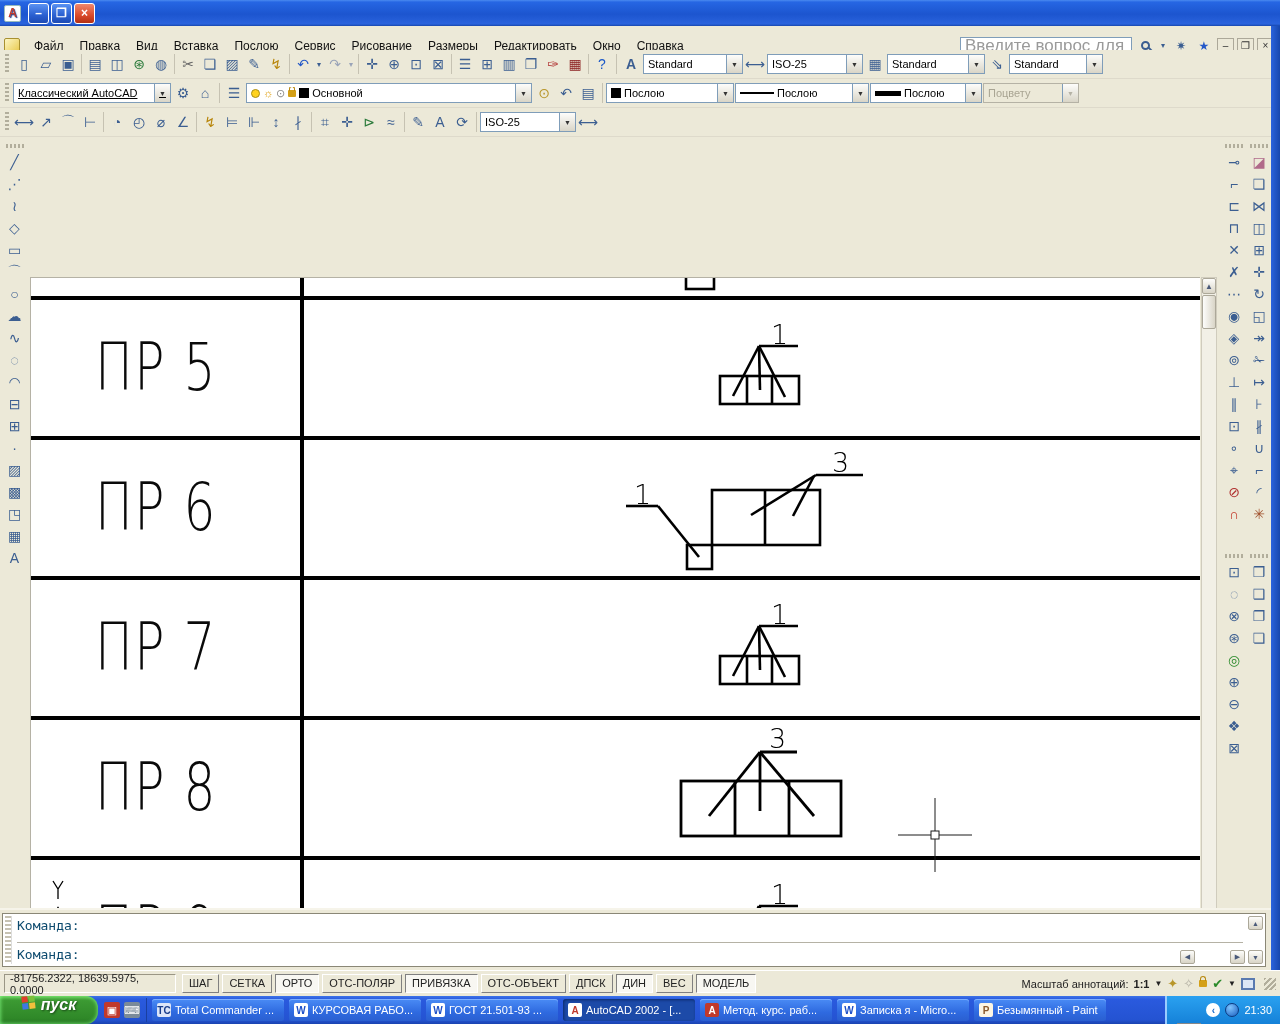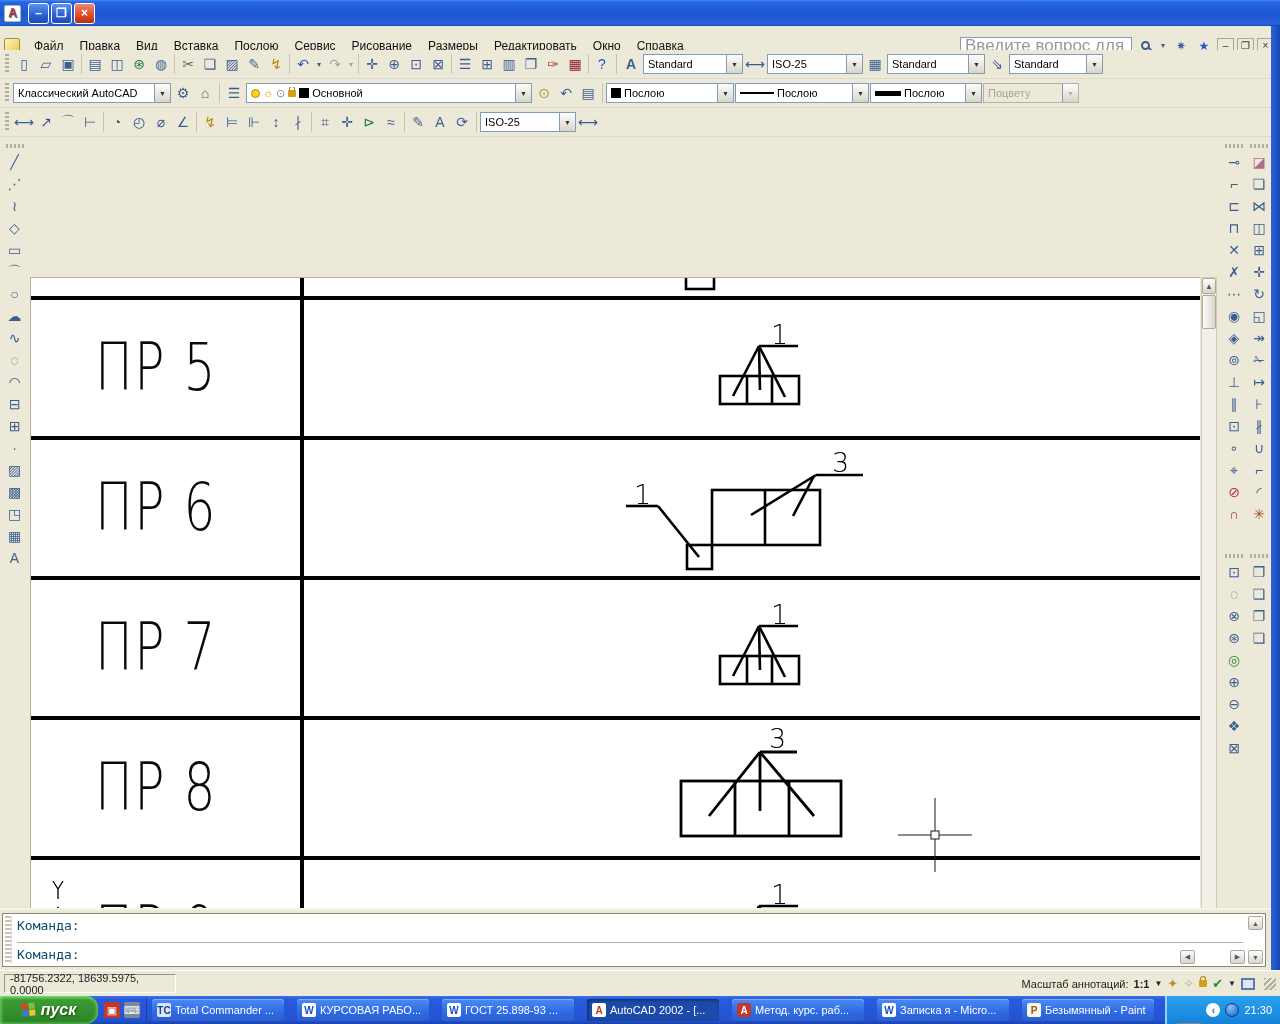--- a/index.html
+++ b/index.html
@@ -114,30 +114,30 @@
   .statusicon { font-size:13px; }
   .cleanscreen { width:14px; height:12px; border:2px solid #5a7ab0; background:#dce6f5; }
   .sgrip { width:12px; height:12px; margin-left:4px;
     background:repeating-linear-gradient(135deg,#b2ae9c 0 2px,transparent 2px 4px); }
 
   
   #taskbar { position:absolute; left:0; top:996px; width:1280px; height:28px;
     background:linear-gradient(180deg,#3c73e8 0%,#2a5ade 12%,#2453d2 85%,#1a43b0 100%); display:flex; align-items:center; }
   #startbtn { height:28px; width:98px; border-radius:0 12px 12px 0;
     background:linear-gradient(180deg,#5fbf4f 0%,#3c9a33 15%,#2f8828 80%,#1f6f1c 100%);
-    display:flex; align-items:center; justify-content:center; gap:5px; color:#fff; font-size:16px;
+    display:flex; align-items:flex-start; justify-content:center; gap:5px; color:#fff; font-size:16px;
     font-weight:bold; font-style:italic; text-shadow:1px 1px 2px #1a4a18; box-shadow:inset 0 0 4px #8f8; }
   .flag { width:14px; height:14px; display:grid; grid-template-columns:6px 6px; grid-template-rows:6px 6px;
     gap:1px; transform:rotate(-6deg); }
   .flag i:nth-child(1){background:#e23e2b}.flag i:nth-child(2){background:#7bbf3a}
   .flag i:nth-child(3){background:#3f77e2}.flag i:nth-child(4){background:#f3c03c}
   #quicklaunch { display:flex; align-items:center; gap:4px; padding:0 6px; border-right:1px solid #1a3fa0; height:24px; }
   .qlicon { width:16px; height:16px; border-radius:2px; display:flex; align-items:center; justify-content:center;
     font-size:11px; color:#fff; }
-  #tasks { display:flex; align-items:center; gap:13px; padding:0 5px; flex:1; overflow:hidden; }
+  #tasks { display:flex; align-items:center; gap:5px; padding:0 5px; flex:1; overflow:hidden; }
   .task { width:132px; height:22px; border-radius:3px; display:flex; align-items:center; gap:4px; padding:0 5px;
     background:linear-gradient(180deg,#4a8bf5,#2f6ae0 60%,#2a5fd0); box-shadow:inset 0 1px 0 #7fb0ff;
     color:#fff; font-size:11px; white-space:nowrap; overflow:hidden; flex:0 0 auto; }
   .task.active { background:#1c4aa8; box-shadow:inset 1px 1px 3px #0c2a6a; }
   .ticon { width:14px; height:14px; border-radius:2px; font-size:10px; font-weight:bold;
     display:flex; align-items:center; justify-content:center; flex:0 0 auto; }
   #tray { height:28px; display:flex; align-items:center; gap:5px; padding:0 8px 0 10px;
     background:linear-gradient(180deg,#2aa1f0,#1581d8); border-left:2px solid #9cf; color:#fff; font-size:11px; }
   #tray .lang { background:#e8e5d8; color:#222; padding:1px 4px; border:1px solid #888; font-size:10px;margin-top:40px; }
   #tray .chev { width:14px; height:14px; border-radius:50%; background:#fff; color:#1567c8;
@@ -242,21 +242,21 @@
   </div>
   <div class="tbicon">⇘</div>
   <div class="combo" style="width:94px;">
     <span class="cval">Standard</span>
       <span class="drop">▼</span>
   </div>
 </div>
 
 <div class="tbrow" id="tb2">
   <div class="grip"></div>
-  <div class="combo" style="width:158px;">
+  <div class="combo" style="width:158px;text-decoration:underline;">
     <span class="cval">Классический AutoCAD</span>
       <span class="drop">▼</span>
   </div>
   <div style="display:flex;align-items:center;">
       <div class="tbicon">⚙</div>
       <div class="tbicon">⌂</div>
     </div>
   <div class="hsep"></div>
   <div style="display:flex;align-items:center;">
       <div class="tbicon">☰</div>
@@ -552,20 +552,32 @@
     <div class="cmdline" id="cmd-input">Команда:</div>
     <div class="cmdbtn sbtn" style="right:2px; top:2px;">▲</div>
     <div class="cmdbtn sbtn" style="right:2px; bottom:2px;">▼</div>
     <div class="cmdbtn sbtn" style="right:70px; bottom:2px;">◀</div>
     <div class="cmdbtn sbtn" style="right:20px; bottom:2px;">▶</div>
   </div>
 </div>
 
 <div id="statusbar">
   <div id="coords">-81756.2322, 18639.5975, 0.0000</div>
+  <div id="status-toggles" style="display:flex;align-items:center;">
+      <div class="toggle">ШАГ</div>
+      <div class="toggle">СЕТКА</div>
+      <div class="toggle pressed">ОРТО</div>
+      <div class="toggle">ОТС-ПОЛЯР</div>
+      <div class="toggle pressed">ПРИВЯЗКА</div>
+      <div class="toggle">ОТС-ОБЪЕКТ</div>
+      <div class="toggle">ДПСК</div>
+      <div class="toggle pressed">ДИН</div>
+      <div class="toggle">ВЕС</div>
+      <div class="toggle pressed">МОДЕЛЬ</div>
+    </div>
   <div id="status-right">
     <span>Масштаб аннотаций:</span>
     <span style="font-weight:bold;">1:1</span>
     <span style="font-size:8px;">▼</span>
     <span class="statusicon" style="color:#b8962a;">✦</span>
     <span class="statusicon" style="color:#b5b2a5;">✧</span>
     <span class="lock"></span>
     <span class="statusicon" style="color:#2a8a2a;">✔</span>
     <span style="font-size:8px;">▼</span>
     <span class="cleanscreen"></span>
@@ -591,21 +603,21 @@
       <div class="task">
         <span class="ticon" style="background: rgb(221, 230, 248); color: rgb(26, 62, 140);">TC</span>
         <span>Total Commander ...</span>
       </div>
       <div class="task">
         <span class="ticon" style="background: rgb(255, 255, 255); color: rgb(30, 80, 200);">W</span>
         <span>КУРСОВАЯ РАБО...</span>
       </div>
       <div class="task">
         <span class="ticon" style="background: rgb(255, 255, 255); color: rgb(30, 80, 200);">W</span>
-        <span>ГОСТ 25.898-93 ...</span>
+        <span>ГОСТ 21.501-93 ...</span>
       </div>
       <div class="task active">
         <span class="ticon" style="background: rgb(255, 255, 255); color: rgb(192, 57, 43);">A</span>
         <span>AutoCAD 2002 - [...</span>
       </div>
       <div class="task">
         <span class="ticon" style="background: rgb(192, 57, 43); color: rgb(255, 255, 255);">A</span>
         <span>Метод. курс. раб...</span>
       </div>
       <div class="task">

